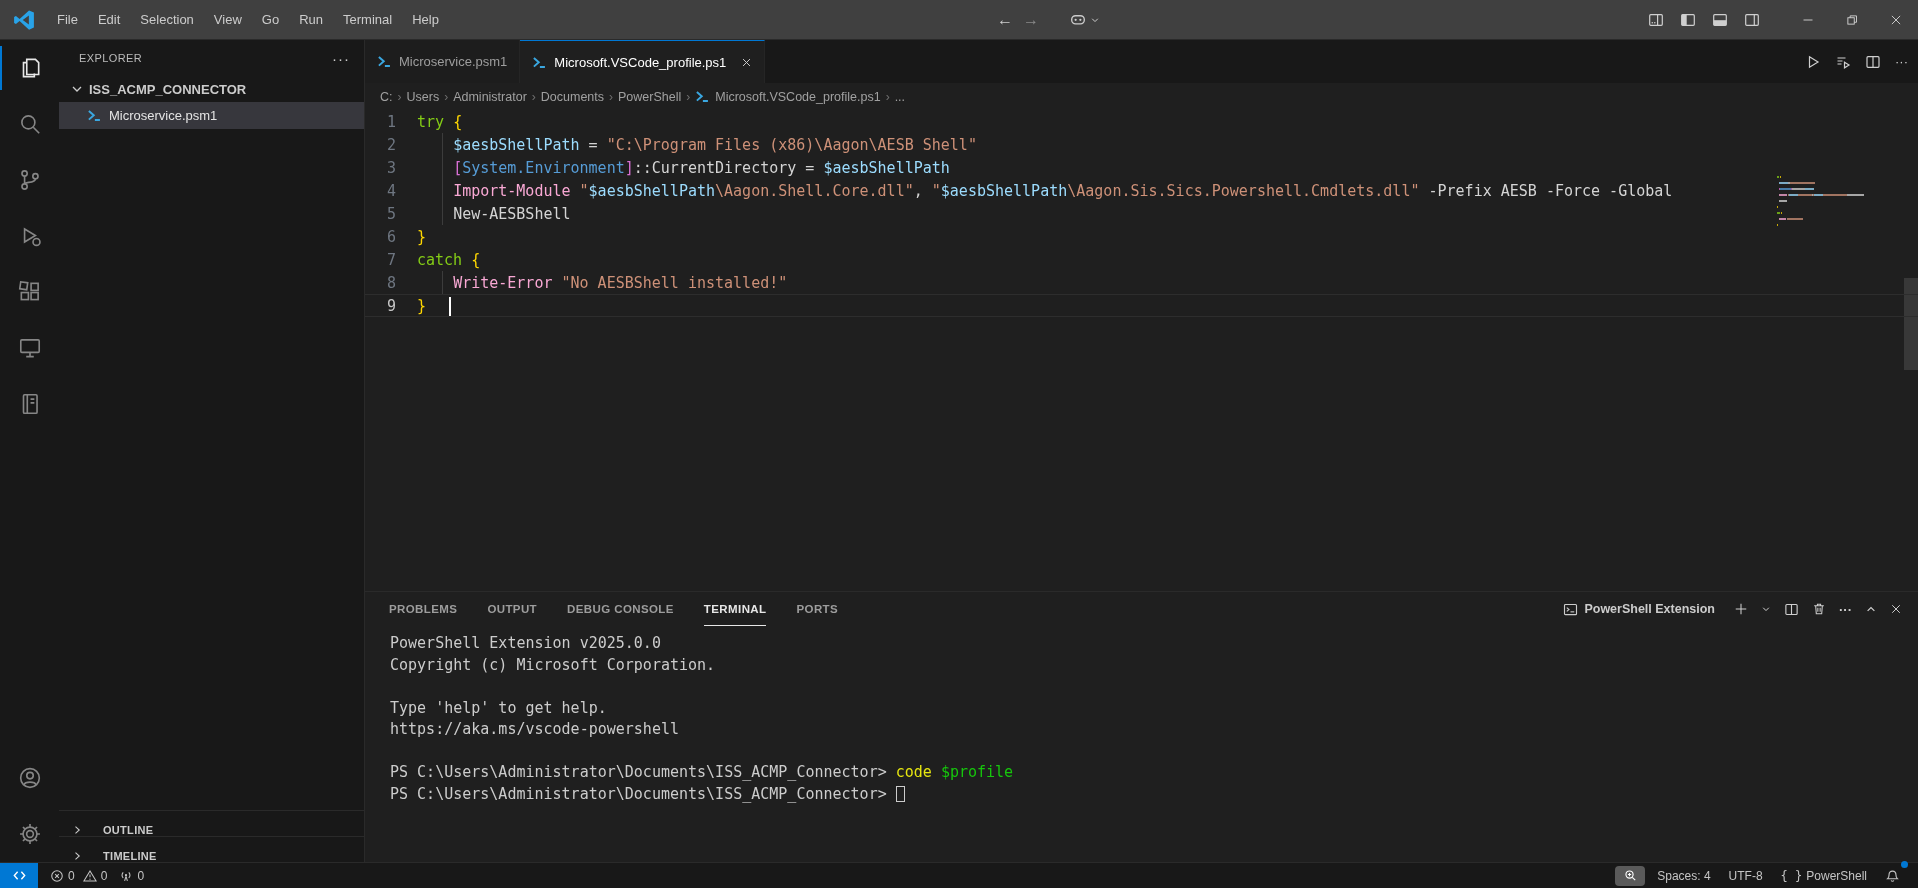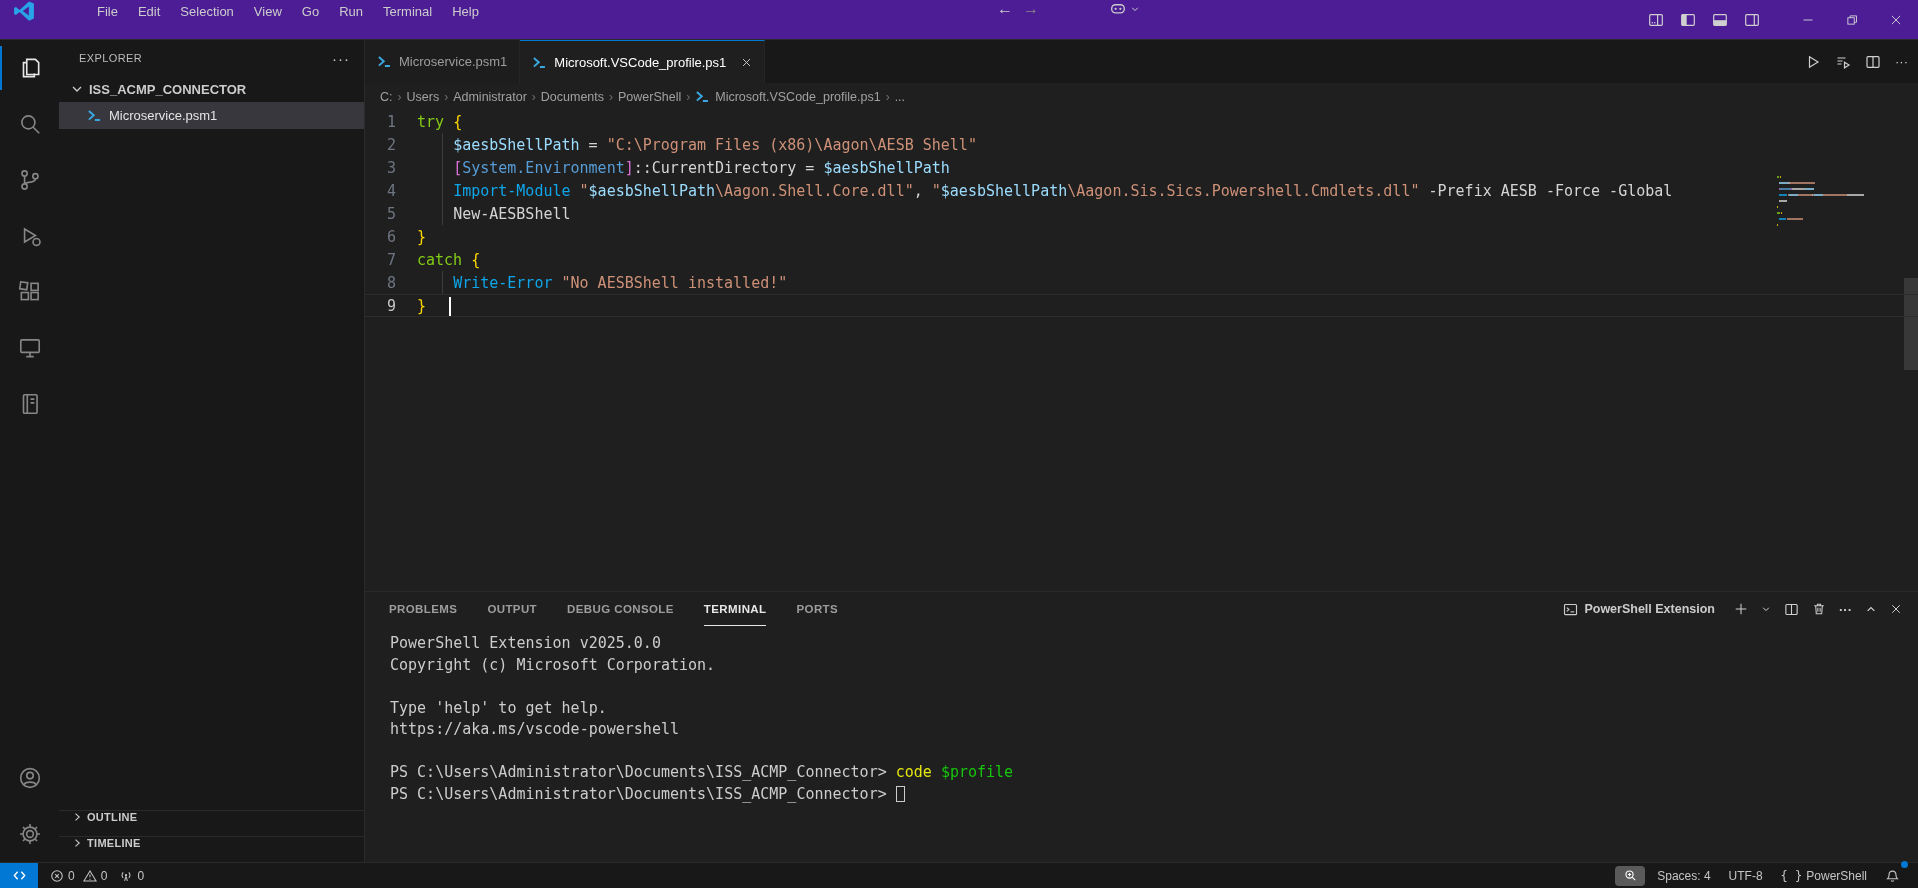--- a/index.html
+++ b/index.html
@@ -8,21 +8,21 @@
     position:relative; background:#1f1f1f; overflow:hidden;
     font-family:"Liberation Sans", sans-serif; color:#cccccc; font-size:13px;
     -webkit-font-smoothing:antialiased;
   }
   .mono { font-family:"DejaVu Sans Mono", monospace; }
   svg { display:block; }
   .i { display:inline-flex; align-items:center; justify-content:center; }
 
   
   .titlebar { position:absolute; left:0; top:0; width:1918px; height:40px;
-    background:#4c1d95; border-bottom:1px solid #2a2a2a; display:flex; align-items:flex-start;gap:40px; }
+    background:#404040; border-bottom:1px solid #2a2a2a; display:flex; align-items:center; }
   .logo { width:22px; height:22px; margin:0 12px 0 13px; }
   .menus { display:flex; align-items:center; }
   .menu-item { padding:4px 10px; border-radius:5px; color:#cccccc; cursor:default; }
   .nav-arrows { display:flex; gap:10px; margin:0 16px 0 auto; font-size:16px; color:#cfcfcf; }
   .nav-arrows .fwd { color:#8b8b8b; }
   .cmdcenter { width:530px; height:24px; background:#212121; border:1px solid #454545;
     border-radius:6px; display:flex; align-items:center; justify-content:center; gap:7px;
     color:#9d9d9d; font-size:12.5px; }
   .copilot { display:flex; align-items:center; gap:3px; margin:0 0 0 14px; color:#cccccc; }
   .tb-right { display:flex; align-items:center; margin-left:auto; }
@@ -41,21 +41,21 @@
   .sidebar { position:absolute; left:59px; top:40px; width:306px; bottom:26px;
     background:#181818; border-right:1px solid #2a2a2a; }
   .sb-header { height:36px; display:flex; align-items:center; padding:0 14px 0 20px;
     font-size:11px; color:#bbbbbb; letter-spacing:.4px;gap:16px; }
   .sb-header .more { margin-left:auto; font-size:15px; letter-spacing:1px; color:#cccccc; }
   .sb-folder { height:26px; display:flex; align-items:center; gap:4px; padding-left:10px;
     font-weight:bold; font-size:13px; color:#cccccc; }
   .sb-file { height:27px; display:flex; align-items:center; gap:7px; padding-left:28px; color:#e4e4e4; }
   .sb-file.selected { background:#37373d; }
   .sb-bottom { position:absolute; left:0; right:0; bottom:0; }
-  .sb-section { height:26px; display:flex; align-items:flex-start; gap:4px; padding-left:12px;
+  .sb-section { height:26px; display:flex; align-items:flex-end; gap:20px; padding-left:12px;
     border-top:1px solid #2a2a2a; font-size:11px; font-weight:bold; color:#cccccc; letter-spacing:.3px; }
 
   
   .editor-region { position:absolute; left:365px; top:40px; right:0; height:551px; background:#1f1f1f; }
   .tabbar { position:absolute; left:0; top:0; right:0; height:43px; background:#181818; display:flex; }
   .tab { height:43px; display:flex; align-items:center; gap:7px; padding:0 12px;
     border-right:1px solid #252525; color:#9d9d9d; background:#1d1d1d; font-size:13px; }
   .tab.active { background:#1f1f1f; color:#ffffff; border-top:1.5px solid #0078d4; }
   .tab .tab-close { margin-left:8px; color:#cfcfcf; }
   .editor-actions { position:absolute; right:10px; top:0; height:43px; display:flex; align-items:center; gap:14px; color:#cfcfcf; }
@@ -66,21 +66,21 @@
 
   .code { position:absolute; left:0; top:70px; right:0; bottom:0; }
   .code-line { position:absolute; left:0; right:0; height:23px; display:flex; align-items:center; }
   .ln { width:52px; text-align:right; padding-right:21px; color:#6e7681; font-size:15px; }
   .lt { font-size:15px; white-space:pre; }
   .code-line.cursor-line { border-top:1px solid #2d2d2d; border-bottom:1px solid #2d2d2d; }
   .code-line.cursor-line .ln { color:#c6c6c6; }
   .caret { position:absolute; width:1.5px; background:#ffffff; }
   .indent-guide { position:absolute; width:1px; background:#3c3c3c; left:77px; }
   .tok-kw{color:#84cc16}.tok-br{color:#ffd700}.tok-br2{color:#da70d6}.tok-var{color:#9cdcfe}
-  .tok-str{color:#ce9178}.tok-fn{color:#0ea5e9}.tok-type{color:#569cd6}.tok-pl{color:#d4d4d4}
+  .tok-str{color:#ce9178}.tok-fn{color:#f9a8d4}.tok-type{color:#569cd6}.tok-pl{color:#d4d4d4}
 
   .minimap { position:absolute; right:26px; top:66px; width:115px; }
   .mm-row { height:2px; margin-bottom:4px; white-space:nowrap; font-size:0; }
   .mm-row span { display:inline-block; height:2px; opacity:.75; }
   .scrollbar-v { position:absolute; right:0; top:168px; width:14px; height:92px; background:rgba(121,121,121,.28); }
 
   
   .panel { position:absolute; left:365px; top:591px; right:0; bottom:26px; background:#1f1f1f; border-top:1px solid #2a2a2a; }
   .panel-header { position:absolute; left:0; top:0; right:0; height:34px; display:flex; align-items:center; padding-left:24px;font-weight:bold; }
   .panel-tab { margin-right:30px; font-size:11.5px; letter-spacing:.4px; color:#9d9d9d; height:34px;

